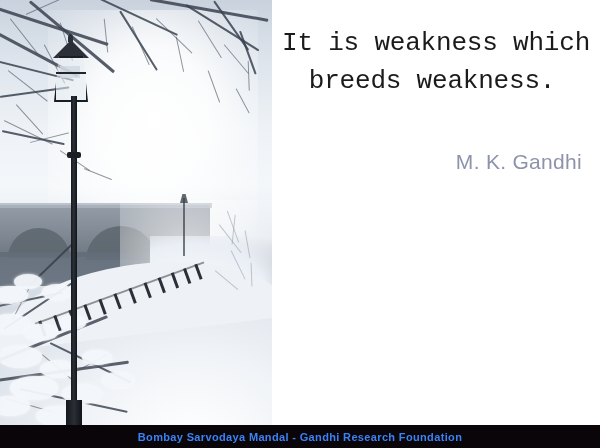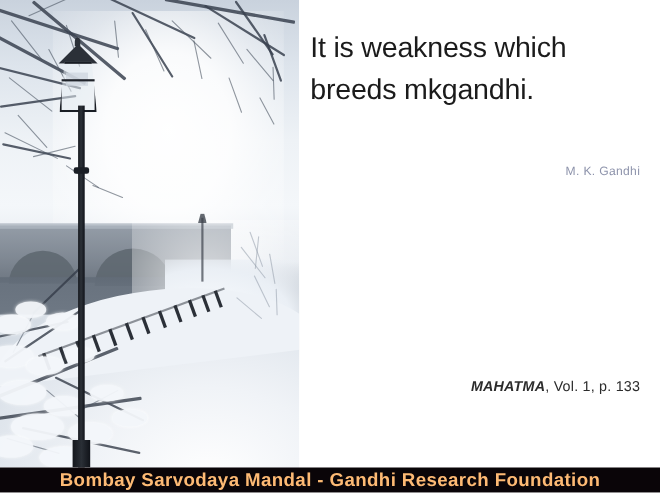--- a/index.html
+++ b/index.html
@@ -309,36 +309,37 @@
     width: 328px;
     height: 425px;
     background: #ffffff;
   }
 
   .quote {
     position: absolute;
     left: 10px;
     top: 24px;
     width: 300px;
-    text-align: left;
+    text-align: center;
     font-size: 26px;
     line-height: 38px;
     color: #1b1b1b;
     font-weight: 400;
     letter-spacing: -0.2px;
+    font-family: Liberation Mono, monospace;
   }
   .quote .qline { display: block; white-space: nowrap; }
 
   .author {
     position: absolute;
     left: 10px;
     top: 150px;
     width: 300px;
     text-align: right;
-    font-size: 11px;
+    font-size: 21px;
     color: #8d93ab;
     letter-spacing: .3px;
   }
 
   .citation {
     position: absolute;
     left: 10px;
     top: 343px;
     width: 300px;
     text-align: right;
@@ -368,22 +369,22 @@
     left: 0;
     top: 425px;
     width: 600px;
     height: 23px;
     background: #0a0508;
     display: flex;
     align-items: center;
     justify-content: center;
   }
   .banner-text {
-    color: #fdba74;
-    font-size: 17px;
+    color: #3b82f6;
+    font-size: 11px;
     font-weight: bold;
     letter-spacing: .35px;
     white-space: nowrap;
   }
 </style>
 </head>
 <body>
 
 <div class="poster">
 
@@ -503,26 +504,25 @@
     <div class="lamp-base"></div>
 
     <div class="lamp-far-head"></div>
     <div class="lamp-far"></div>
   </div>
 
   <div class="panel">
 
     <div class="quote">
       <span class="qline">It is weakness which</span>
-      <span class="qline">breeds mkgandhi.</span>
+      <span class="qline">breeds weakness.</span>
     </div>
 
     <div class="author">M. K. Gandhi</div>
 
-    <div class="citation"><span class="book">MAHATMA</span><span>, Vol. 1, p. 133</span></div>
 
   </div>
 
   <div class="banner">
     <span class="banner-text">Bombay Sarvodaya Mandal - Gandhi Research Foundation</span>
   </div>
 
 </div>
 
 </body></html>

